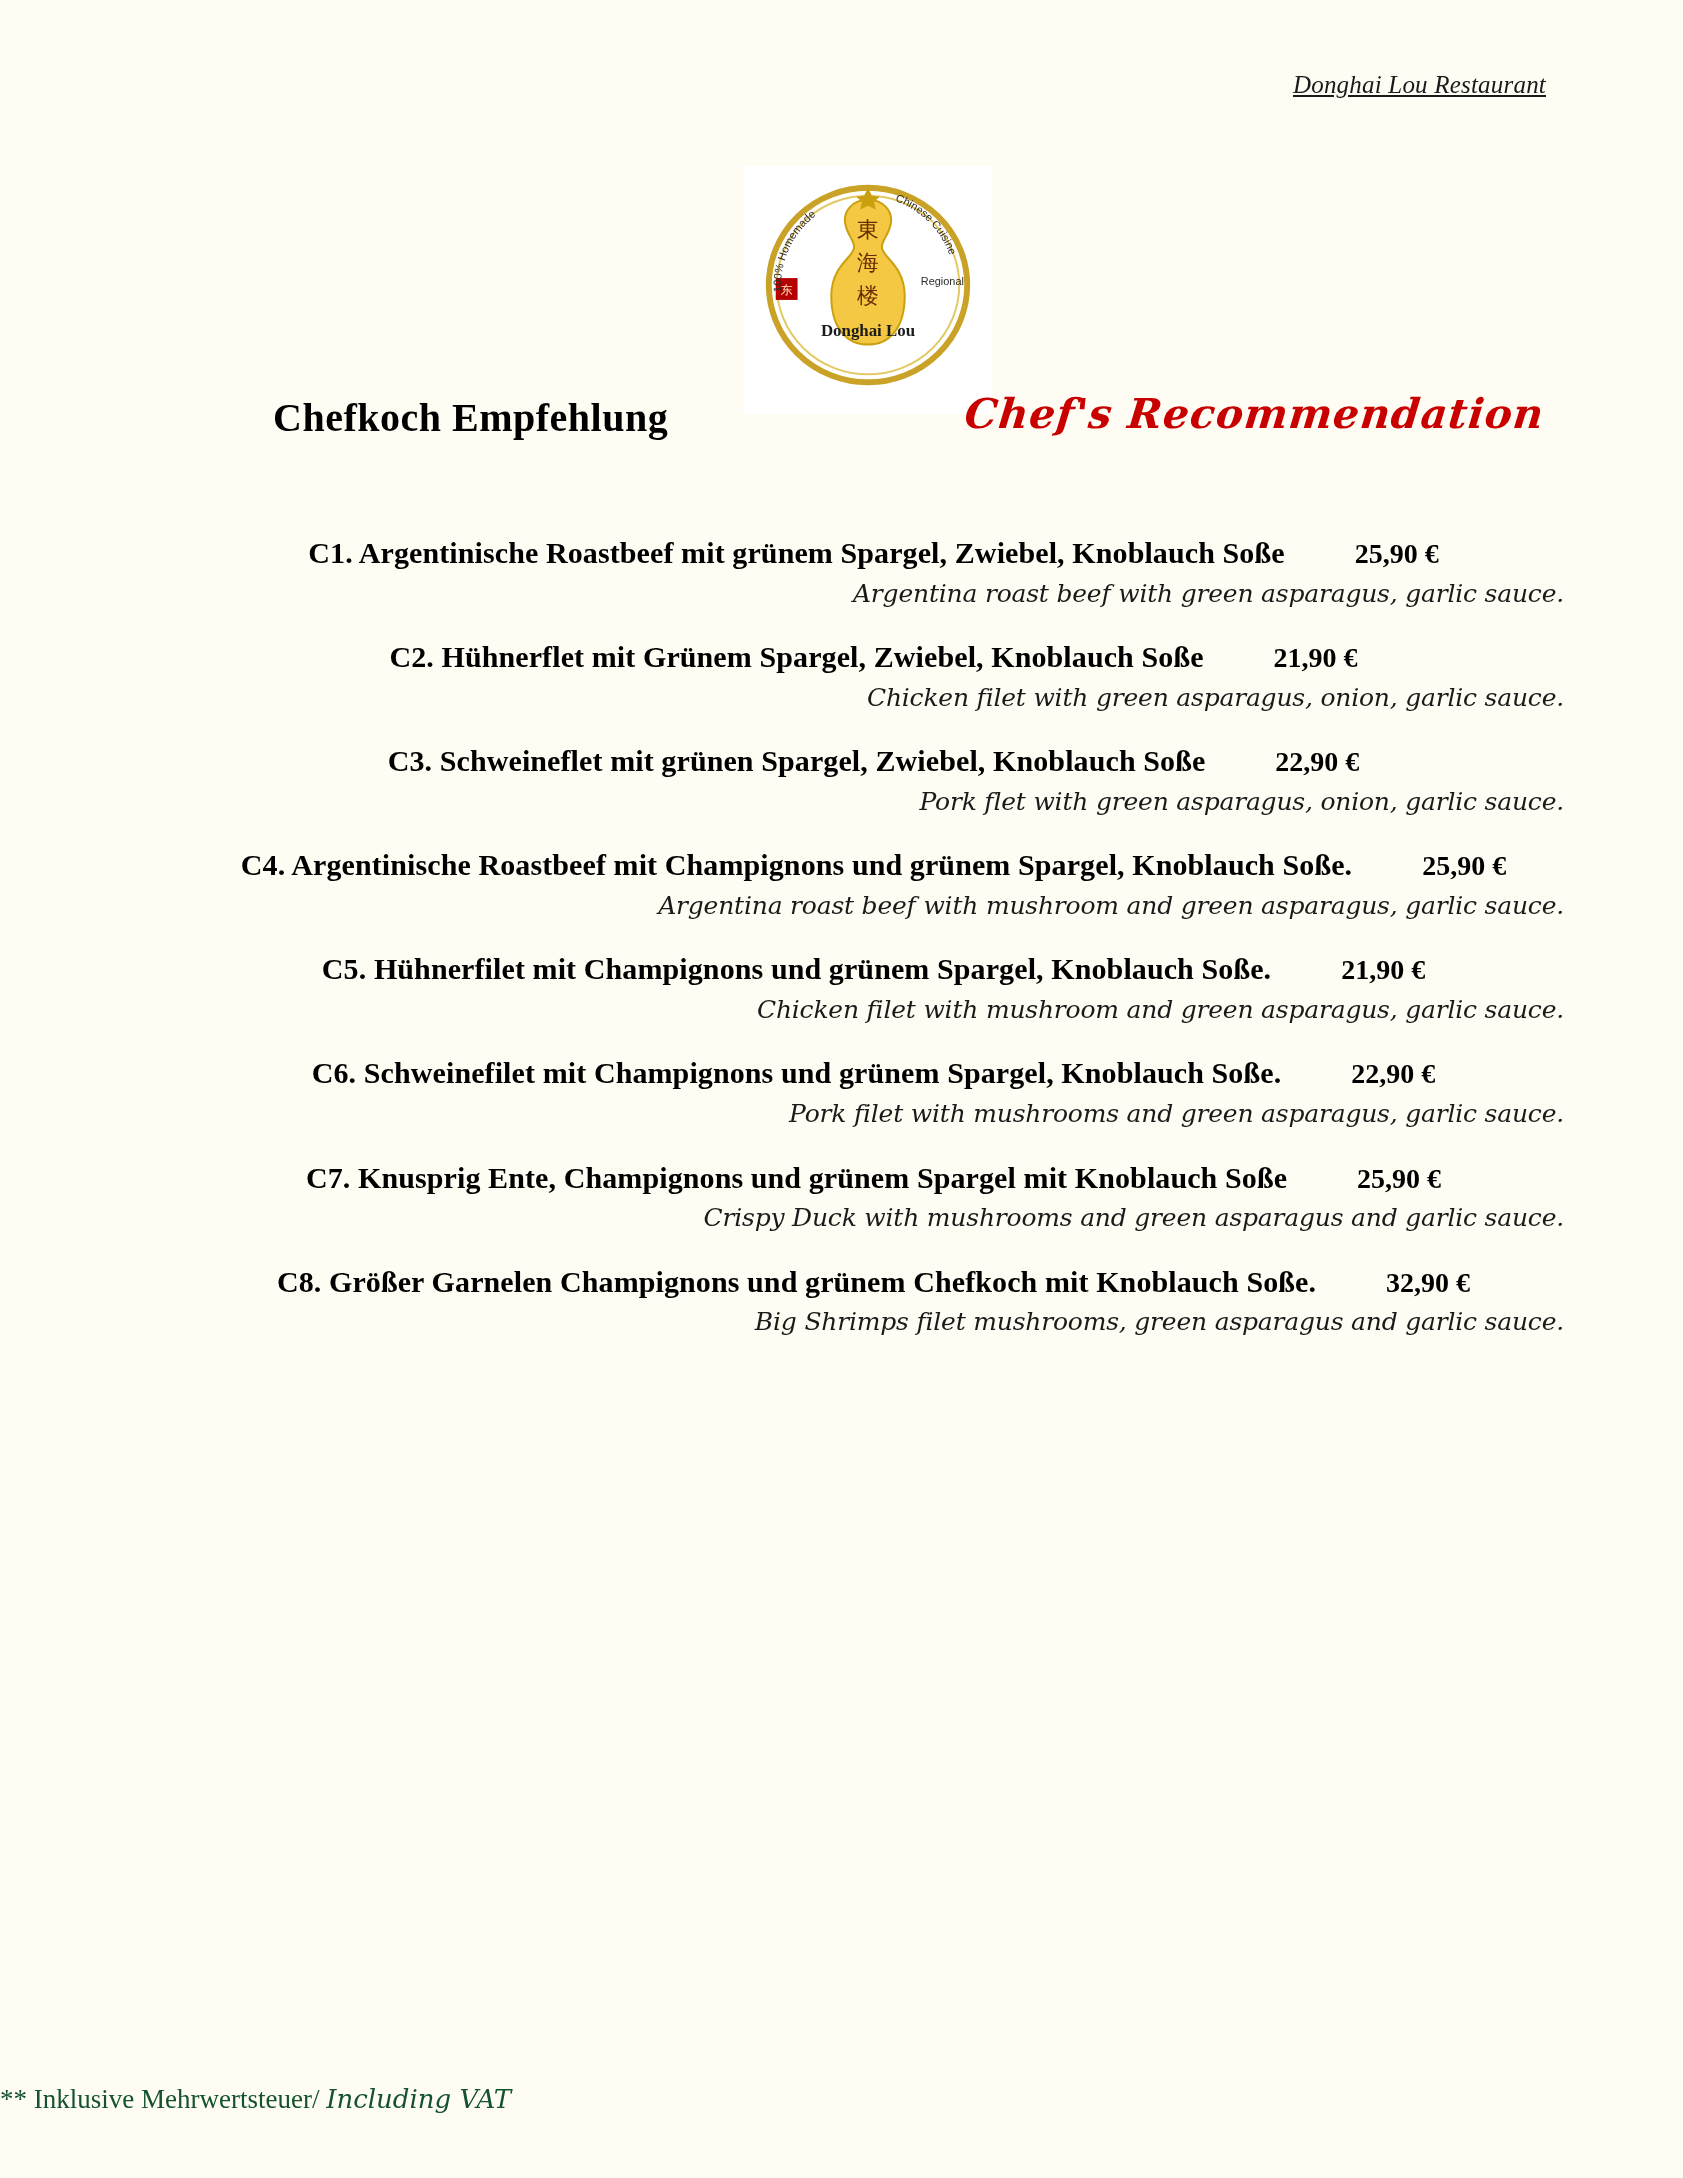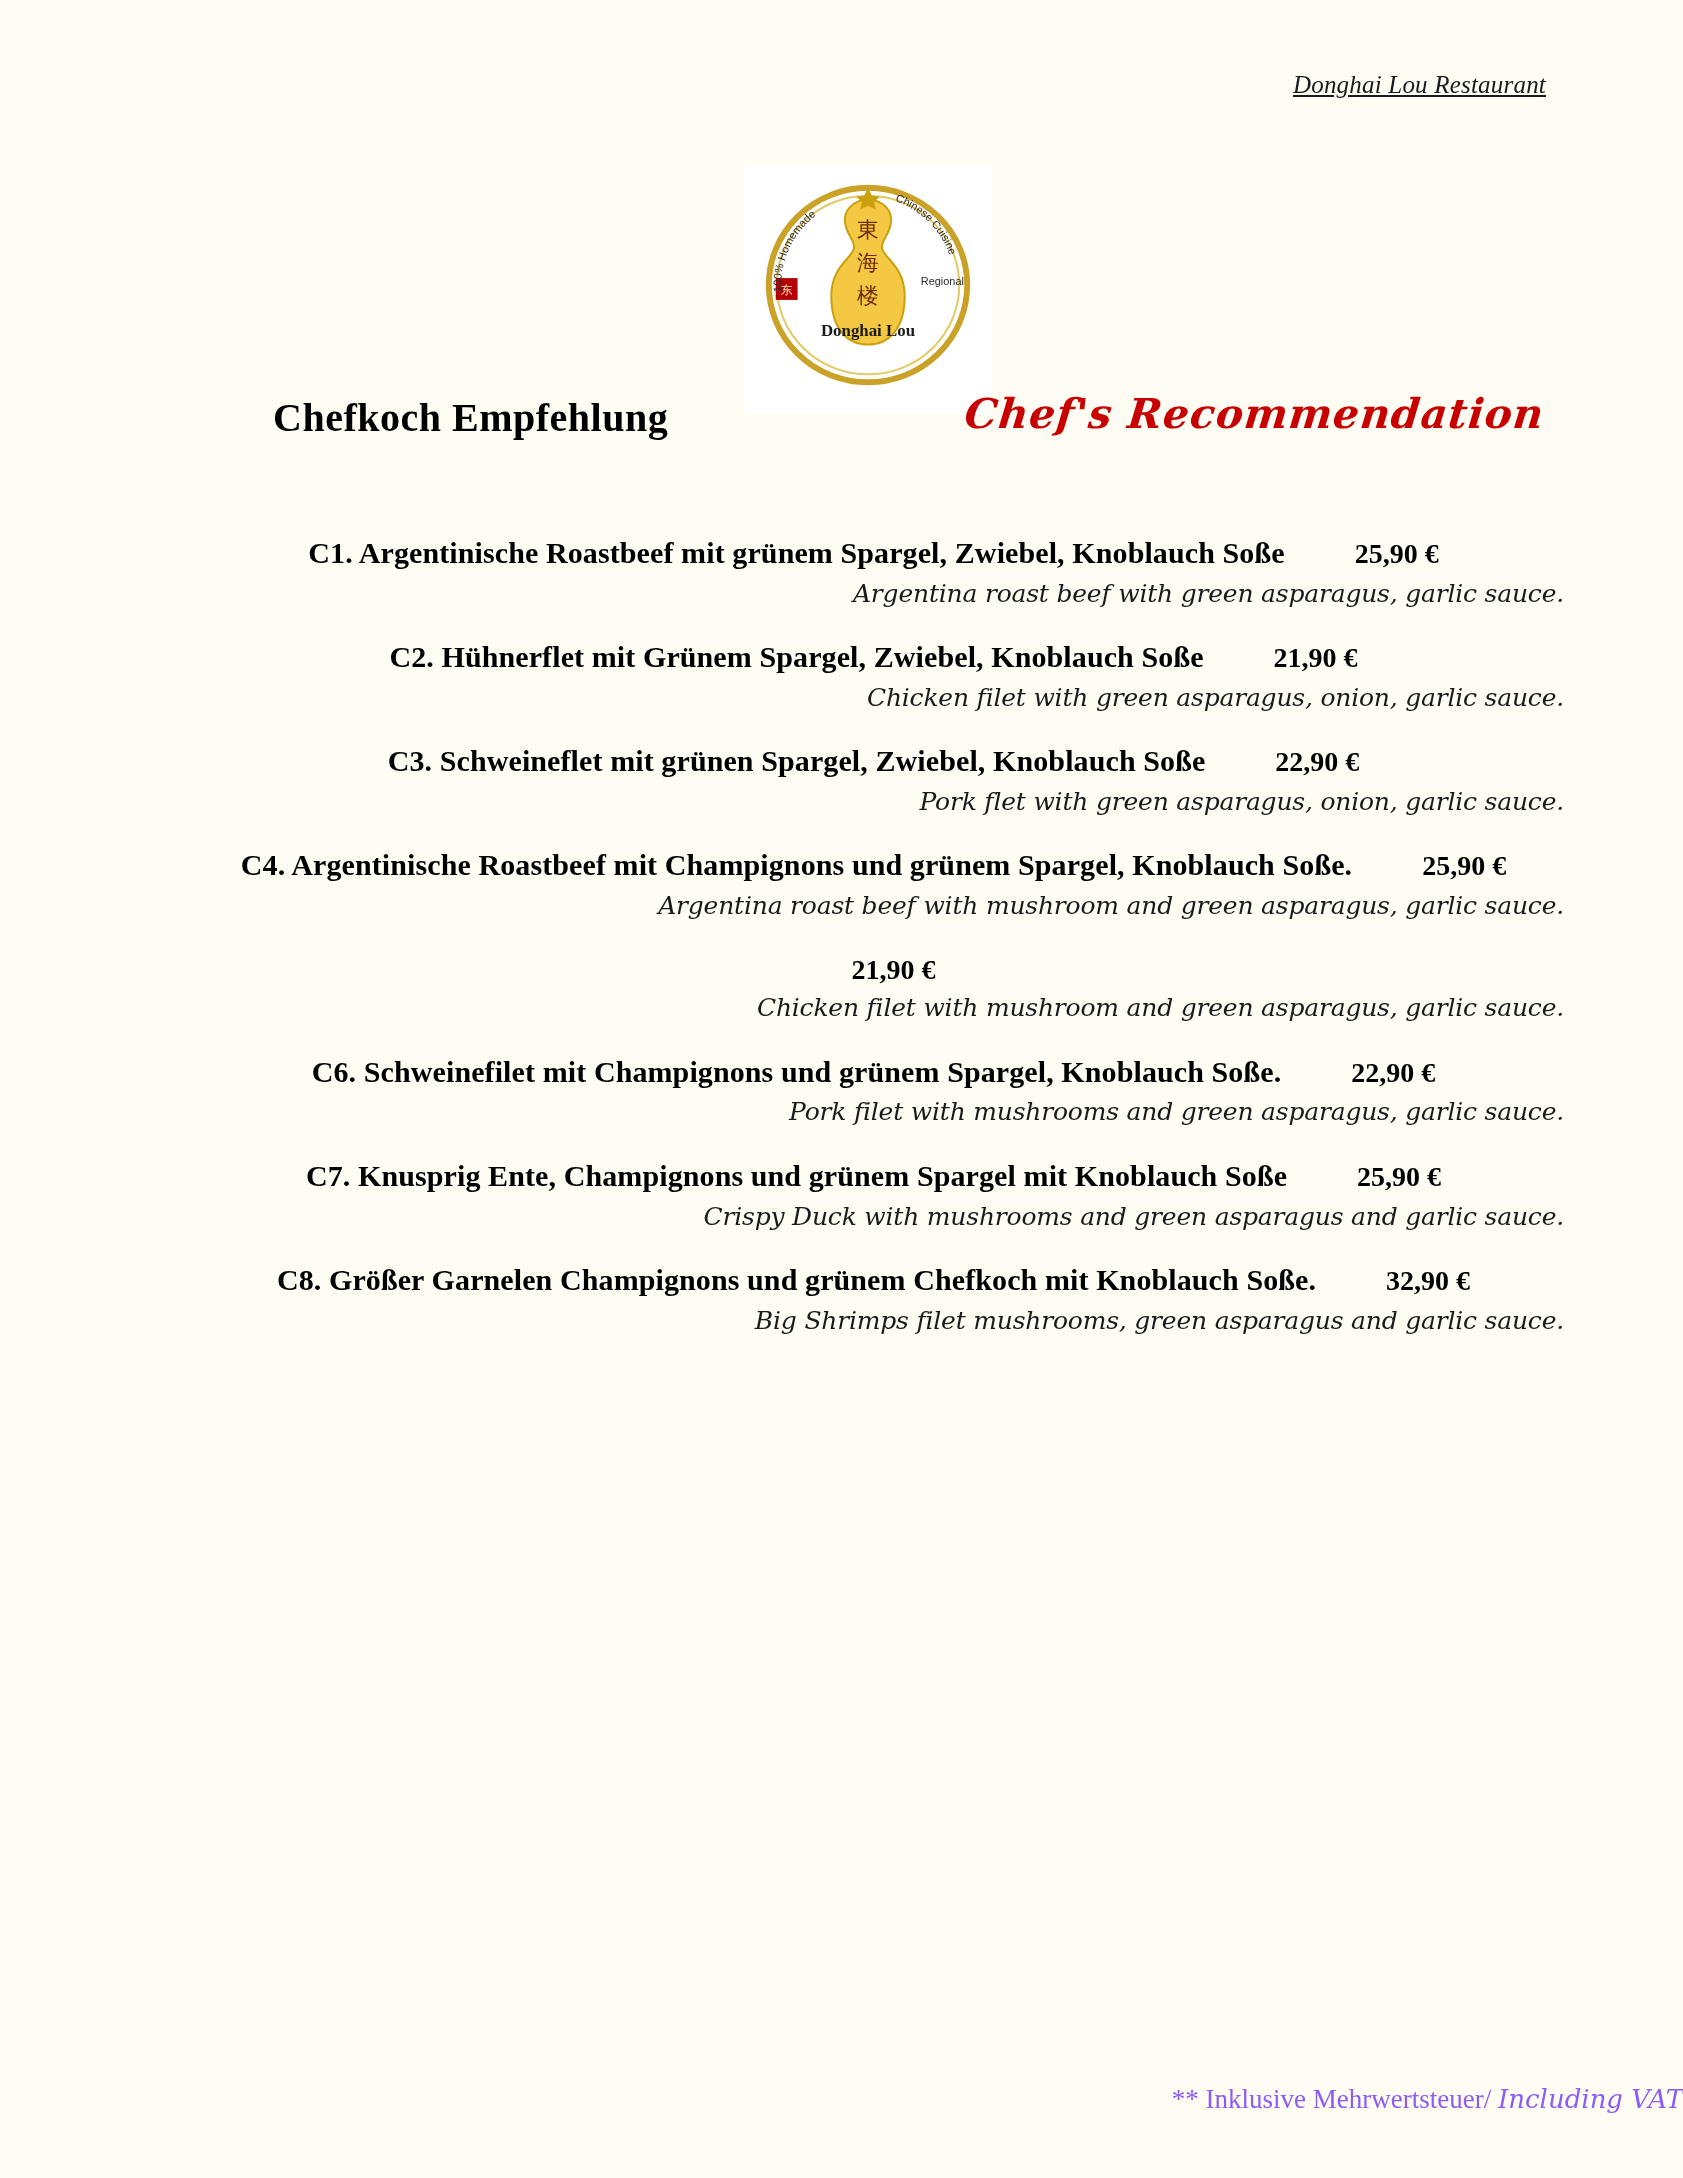--- a/index.html
+++ b/index.html
@@ -118,24 +118,24 @@
     letter-spacing: -0.2px;
     text-align: right;
   }
 
   
   .footer {
     position: absolute;
     left: 0;
     right: 0;
     top: 2084px;
-    text-align: right;
+    text-align: left;
     font-family: "Liberation Serif", serif;
     font-size: 27px;
-    color: #8b5cf6;
+    color: #14532d;
   }
   .footer .vat-en {
     font-family: "DejaVu Serif", serif;
     font-style: italic;
     font-size: 26px;
   }
 </style>
 </head>
 <body>
 
@@ -220,20 +220,24 @@
           <span>C4.</span>
           <span>Argentinische Roastbeef mit Champignons und grünem Spargel, Knoblauch Soße.</span>
         </div>
         <div class="item-price">25,90 €</div>
       </div>
       <div class="item-desc">Argentina roast beef with mushroom and green asparagus, garlic sauce.</div>
     </div>
 
     <div class="item">
       <div class="item-headline">
+        <div class="item-name">
+          <span>C5.</span>
+          <span>Hühnerfilet mit Champignons und grünem Spargel, Knoblauch Soße.</span>
+        </div>
         <div class="item-price">21,90 €</div>
       </div>
       <div class="item-desc">Chicken filet with mushroom and green asparagus, garlic sauce.</div>
     </div>
 
     <div class="item">
       <div class="item-headline">
         <div class="item-name">
           <span>C6.</span>
           <span>Schweinefilet mit Champignons und grünem Spargel, Knoblauch Soße.</span>

